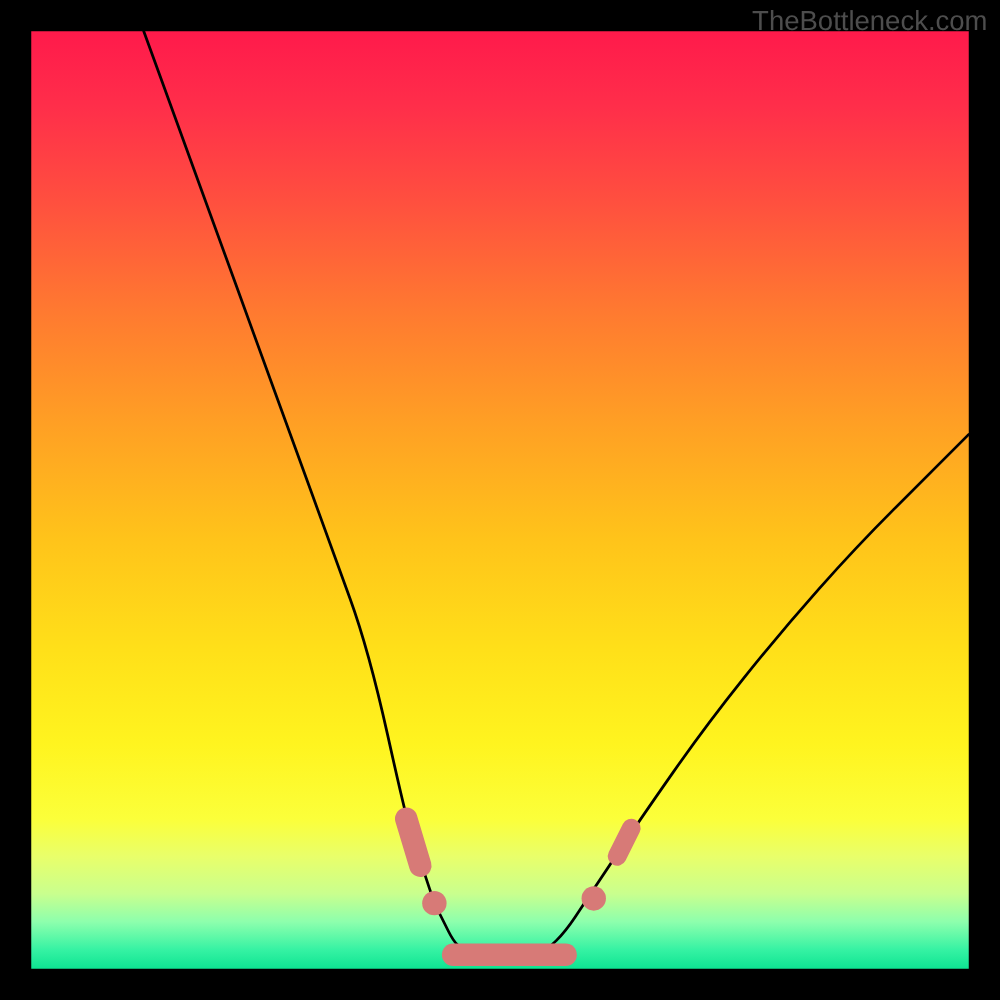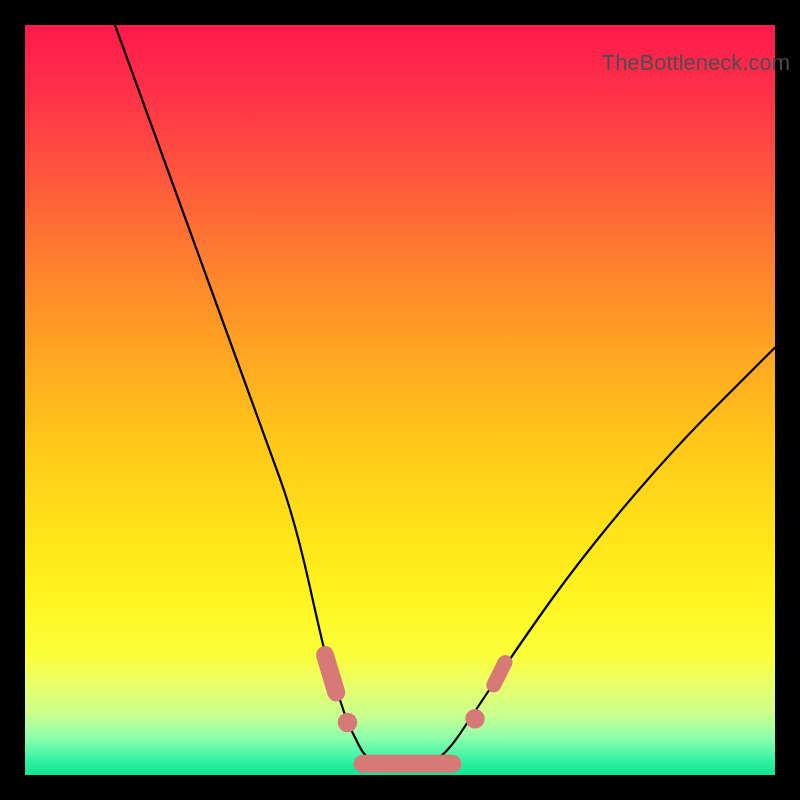--- a/index.html
+++ b/index.html
@@ -40,21 +40,20 @@
       #0ee492 100%);
   }
   .watermark {
     position: absolute;
     top: 4px;
     right: 10px;
     color: #4d4d4d;
     font-size: 22px;
     user-select: none;
     pointer-events: none;
-    margin-top: 46px;
   }
   svg.overlay {
     position: absolute;
     left: 0;
     top: 0;
     width: 750px;
     height: 750px;
     overflow: visible;
   }
 </style>

